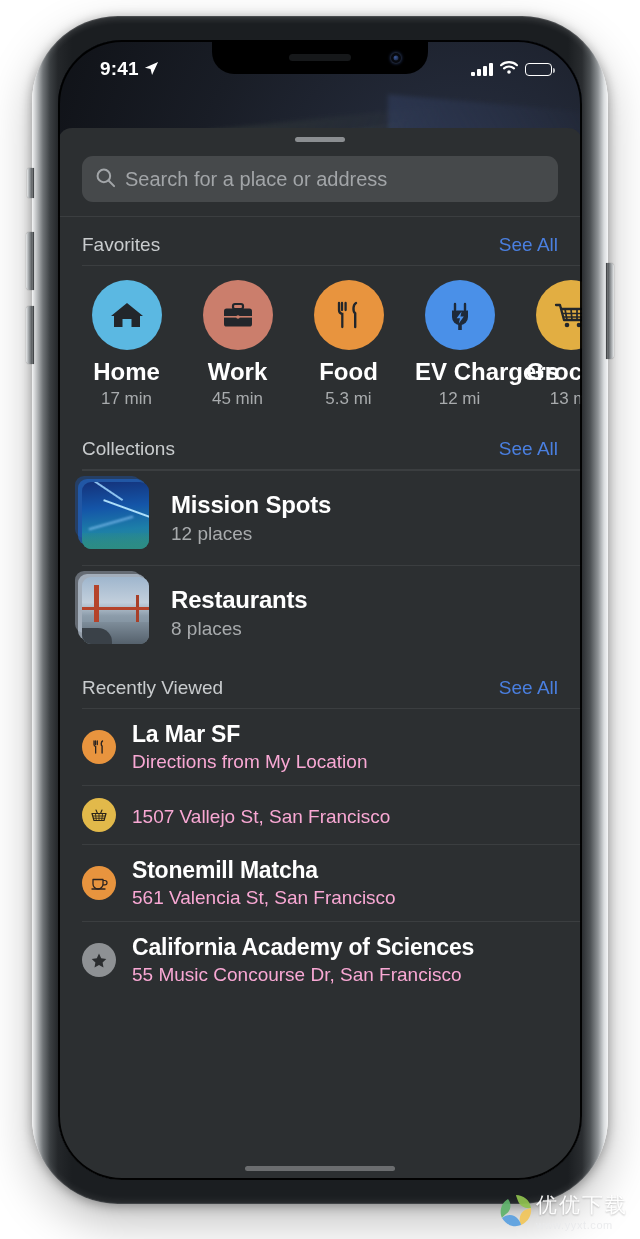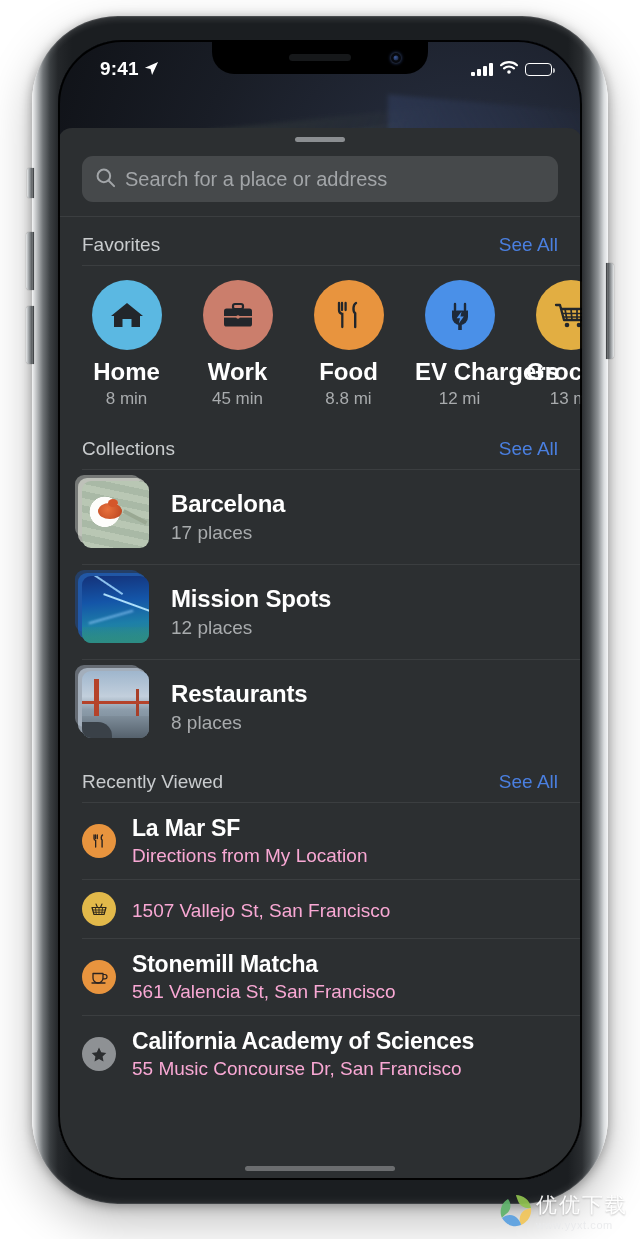--- a/index.html
+++ b/index.html
@@ -257,21 +257,21 @@
 
     <div id="favorites-row">
 
       <div class="fav-item">
         <div class="fav-circle" style="background:#5BB8E2">
           <svg width="40" height="40" viewBox="0 0 40 40">
             <path d="M20 8 L36 21 L33 21 L33 32 L24.5 32 L24.5 24 L15.5 24 L15.5 32 L7 32 L7 21 L4 21 Z" fill="#22262b"></path>
           </svg>
         </div>
         <div class="fav-name">Home</div>
-        <div class="fav-sub">8 min</div>
+        <div class="fav-sub">17 min</div>
       </div>
 
       <div class="fav-item">
         <div class="fav-circle" style="background:#CB7E6C">
           <svg width="40" height="40" viewBox="0 0 40 40">
             <rect x="15" y="9" width="10" height="5" rx="2" fill="none" stroke="#22262b" stroke-width="2.2"></rect>
             <rect x="6" y="13.5" width="28" height="18" rx="2.6" fill="#22262b"></rect>
             <rect x="6" y="21" width="28" height="1.6" fill="#CB7E6C"></rect>
             <circle cx="20" cy="22" r="1.8" fill="#CB7E6C"></circle>
           </svg>
@@ -281,21 +281,21 @@
       </div>
 
       <div class="fav-item">
         <div class="fav-circle" style="background:#E8943E">
           <svg width="40" height="40" viewBox="0 0 40 40">
             <path d="M13 8 L13 15 M16.6 8 L16.6 15 M10 8 L10 15 C10 17.5 11.4 18.6 13.3 18.8 L13.3 32" stroke="#22262b" stroke-width="2.3" fill="none" stroke-linecap="round"></path>
             <path d="M27 8 C24 9.5 23.6 16.5 26.2 18.3 L26.2 32" stroke="#22262b" stroke-width="2.4" fill="none" stroke-linecap="round"></path>
           </svg>
         </div>
         <div class="fav-name">Food</div>
-        <div class="fav-sub">8.8 mi</div>
+        <div class="fav-sub">5.3 mi</div>
       </div>
 
       <div class="fav-item">
         <div class="fav-circle" style="background:#4A90E8">
           <svg width="40" height="40" viewBox="0 0 40 40">
             <path d="M15 9 L15 15 M25 9 L25 15" stroke="#1e2a3a" stroke-width="2.4" stroke-linecap="round"></path>
             <path d="M12 15.5 H28 V22 a8 8 0 0 1 -16 0 Z" fill="#1e2a3a"></path>
             <rect x="18.2" y="29" width="3.6" height="6" fill="#1e2a3a"></rect>
             <path d="M21.6 16.6 L16.6 23.2 H20 L18.8 28.4 L23.8 21.6 H20.4 Z" fill="#4A90E8"></path>
           </svg>
@@ -318,39 +318,20 @@
       </div>
 
     </div>
 
     <div class="section-header">
       <span class="section-title">Collections</span>
       <span class="see-all">See All</span>
     </div>
     <div class="divider-inset"></div>
 
-    <div class="collection-row">
-      <div class="collection-thumb-wrap">
-        <div class="stack-back-2" style="background:#cfd3cb"></div>
-        <div class="stack-back-1" style="background:#dde0d6"></div>
-        <div class="collection-thumb" style="background:
-            radial-gradient(circle at 34% 46%, #fdfdfb 0 26%, rgba(253,253,251,0) 27%),
-            repeating-linear-gradient(12deg, #b9c7b4 0 7px, #a9b9a6 7px 14px),
-            linear-gradient(150deg,#c3d0bd,#95a792);">
-          <div style="position:absolute;left:16px;top:22px;width:24px;height:16px;border-radius:50%;
-                      background:radial-gradient(circle at 40% 40%, #e8713c, #b8431e);"></div>
-          <div style="position:absolute;left:26px;top:18px;width:10px;height:8px;border-radius:50%;background:#d4562a;"></div>
-          <div style="position:absolute;left:40px;top:34px;width:26px;height:4px;background:#9aa893;transform:rotate(28deg);"></div>
-        </div>
-      </div>
-      <div class="collection-texts">
-        <div class="collection-title">Barcelona</div>
-        <div class="collection-sub">17 places</div>
-      </div>
-    </div>
     <div class="divider-inset"></div>
 
     <div class="collection-row">
       <div class="collection-thumb-wrap">
         <div class="stack-back-2" style="background:#1d55a8"></div>
         <div class="stack-back-1" style="background:#1f63c0"></div>
         <div class="collection-thumb" style="background:linear-gradient(175deg,#14327a 0%,#1455a8 38%,#1d7fa8 70%,#2f8e86 100%);">
           <div style="position:absolute;left:4px;top:6px;width:40px;height:2px;background:rgba(160,215,255,.85);transform:rotate(34deg);filter:blur(.6px);"></div>
           <div style="position:absolute;left:20px;top:26px;width:52px;height:2px;background:rgba(180,230,255,.95);transform:rotate(20deg);filter:blur(.5px);"></div>
           <div style="position:absolute;left:6px;top:40px;width:46px;height:2px;background:rgba(150,205,255,.7);transform:rotate(-16deg);filter:blur(.8px);"></div>

